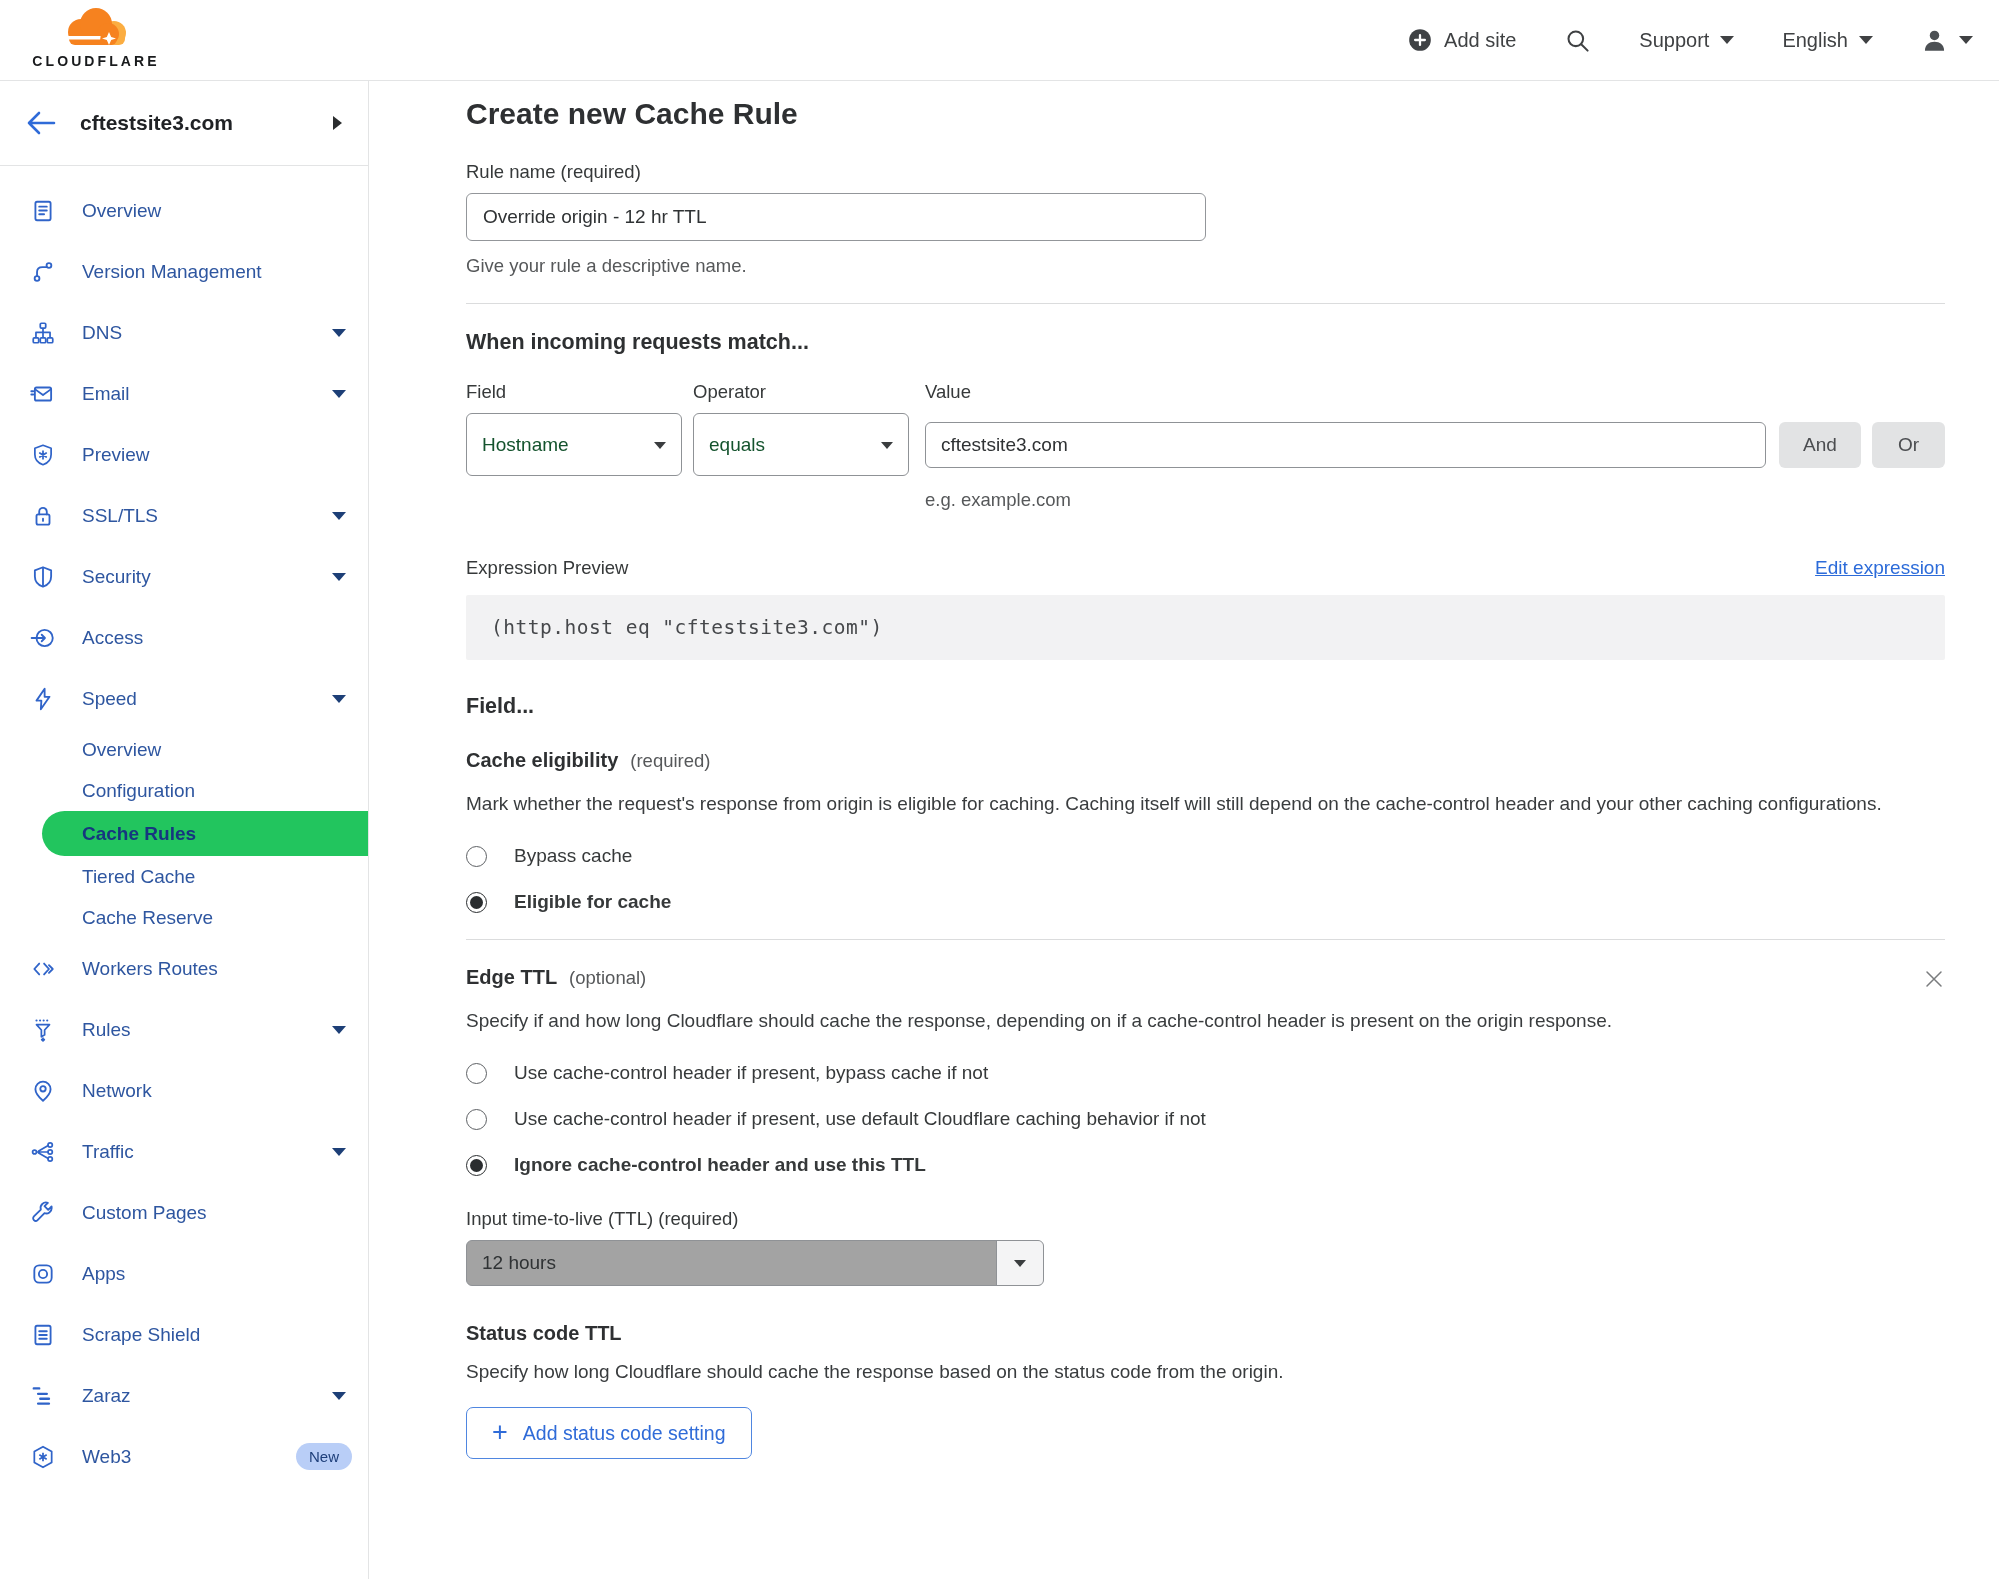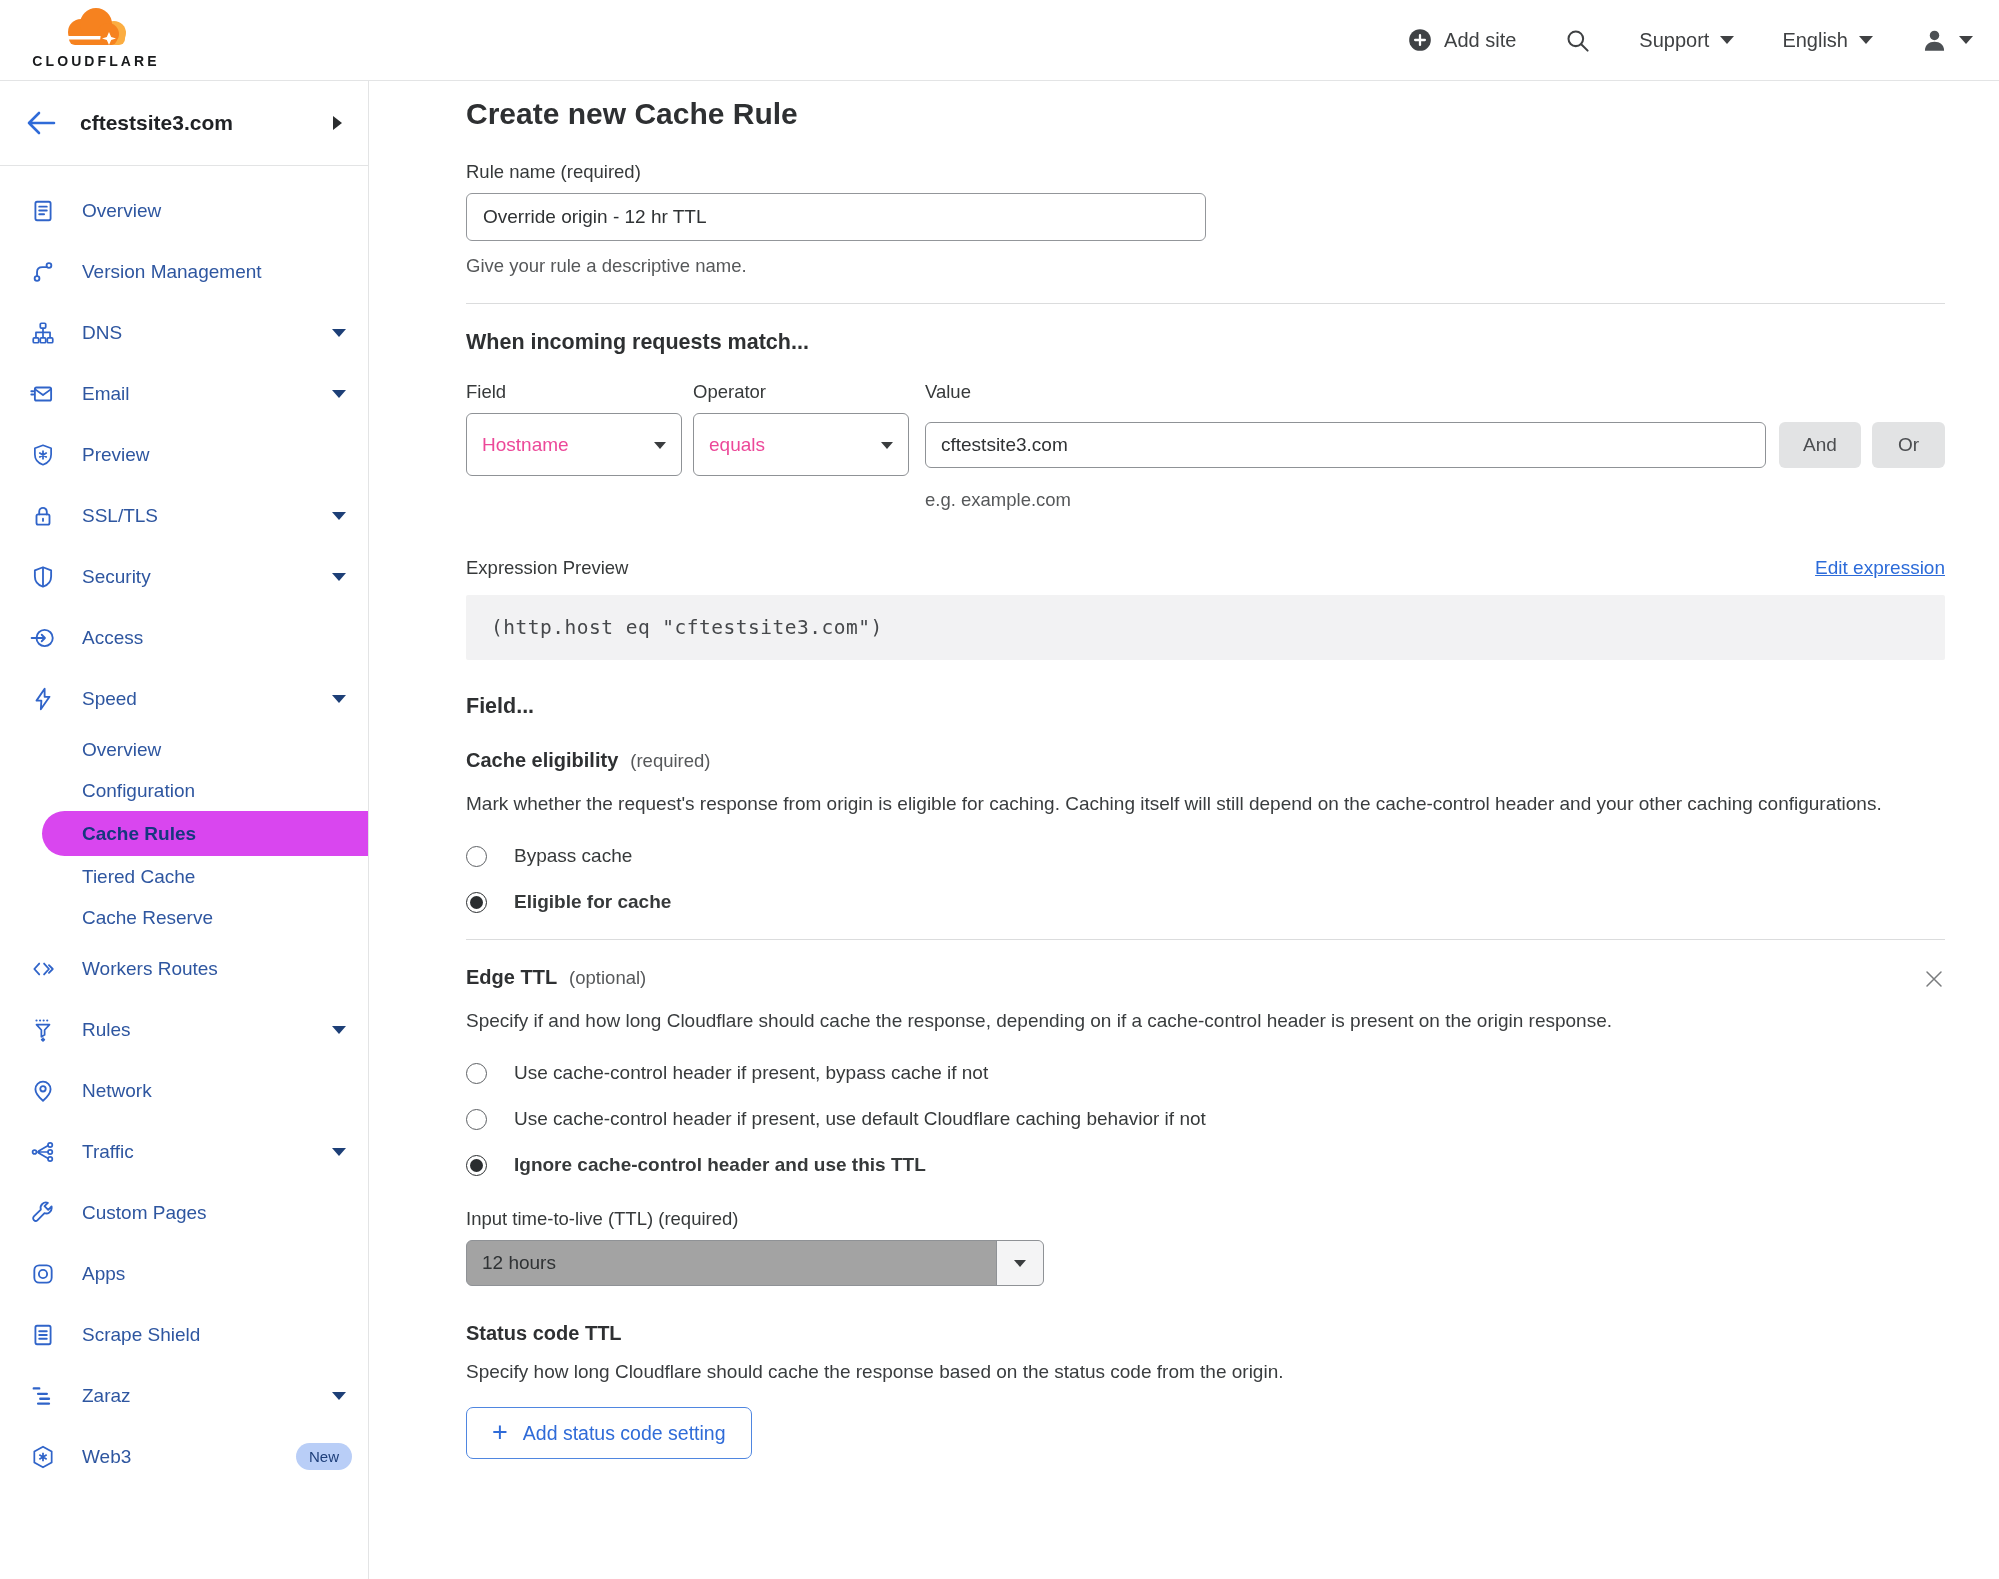--- a/index.html
+++ b/index.html
@@ -18,36 +18,36 @@
   .site-row{height:84px;border-bottom:1px solid #e3e4e5;display:flex;align-items:center;padding:0 14px 0 26px;gap:24px;}
   .site-name{font-size:21px;font-weight:700;color:#202225;flex:1;}
   .site-caret{width:0;height:0;border-top:7px solid transparent;border-bottom:7px solid transparent;border-left:9px solid #2b2d2f;margin-right:12px;}
   .nav{padding-top:14px;}
   .nav-item{height:61px;display:flex;align-items:center;padding:0 16px 0 30px;color:#2e56a0;font-size:19px;cursor:pointer;}
   .nav-icon{width:26px;height:26px;margin-right:26px;color:#3064c9;flex:none;display:flex;align-items:center;justify-content:center;}
   .nav-label{flex:1;}
   .nav-caret{width:0;height:0;border-left:7.5px solid transparent;border-right:7.5px solid transparent;border-top:8.5px solid #1d3f77;margin-right:6px;}
   .nav-caret.up{border-top:none;border-bottom:8.5px solid #b7babd;}
   .sub-item{height:41px;display:flex;align-items:center;padding-left:82px;font-size:19px;color:#2e56a0;cursor:pointer;}
-  .sub-item.active{height:45px;margin-left:42px;padding-left:40px;background:#d946ef;border-radius:24px 0 0 24px;font-weight:700;color:#16377f;}
+  .sub-item.active{height:45px;margin-left:42px;padding-left:40px;background:#22c55e;border-radius:24px 0 0 24px;font-weight:700;color:#16377f;}
   .badge{background:#b9cef7;color:#1e3f7a;font-size:15px;padding:5px 13px;border-radius:14px;margin-left:16px;font-weight:400;}
   
   .main{position:absolute;left:369px;top:81px;right:0;bottom:0;padding:16px 54px 0 97px;overflow:hidden;}
   h1.title{font-size:30px;font-weight:700;color:#2e3032;margin:0 0 30px;}
   .field-label{font-size:18.5px;margin-bottom:10px;color:#36393a;}
   .text-input{box-sizing:border-box;width:740px;height:48px;border:1px solid #93969a;border-radius:6px;
               font:19px "Liberation Sans",sans-serif;color:#2f3234;padding:0 16px;background:#fff;outline:none;}
   .helper{font-size:18.5px;color:#56585a;margin-top:14px;}
   hr.rule{border:none;border-top:1px solid #dbdcdd;margin:26px 0;}
   h2.sect{font-size:21.5px;font-weight:700;margin:0 0 26px;color:#2e3032;}
   .match-labels{display:flex;font-size:18.5px;margin-bottom:10px;}
   .ml-field{width:227px;} .ml-op{width:232px;}
   .match-row{display:flex;align-items:center;}
   .select{box-sizing:border-box;width:216px;height:63px;border:1px solid #8f9296;border-radius:6px;display:flex;align-items:center;
-          padding:0 36px 0 15px;font-size:19px;color:#ec4899;position:relative;background:#fff;cursor:pointer;}
+          padding:0 36px 0 15px;font-size:19px;color:#14532d;position:relative;background:#fff;cursor:pointer;}
   .select:after{content:"";position:absolute;right:15px;top:50%;margin-top:-3px;
           border-left:6.5px solid transparent;border-right:6.5px solid transparent;border-top:7.5px solid #3a3d3f;}
   .select.op{margin-left:11px;}
   .value-input{box-sizing:border-box;flex:1;margin-left:16px;height:46px;border:1px solid #8f9296;border-radius:6px;
           padding:0 15px;font:19px "Liberation Sans",sans-serif;color:#2f3234;outline:none;}
   .btn-andor{margin-left:13px;width:82px;height:46px;background:#e2e3e4;border:none;border-radius:6px;
           font:19px "Liberation Sans",sans-serif;color:#4b4d50;cursor:pointer;flex:none;}
   .btn-andor.or{margin-left:11px;width:73px;}
   .value-helper{margin-left:459px;margin-top:13px;font-size:18.5px;color:#56585a;}
   .expr-head{display:flex;justify-content:space-between;align-items:flex-end;margin-top:46px;}

